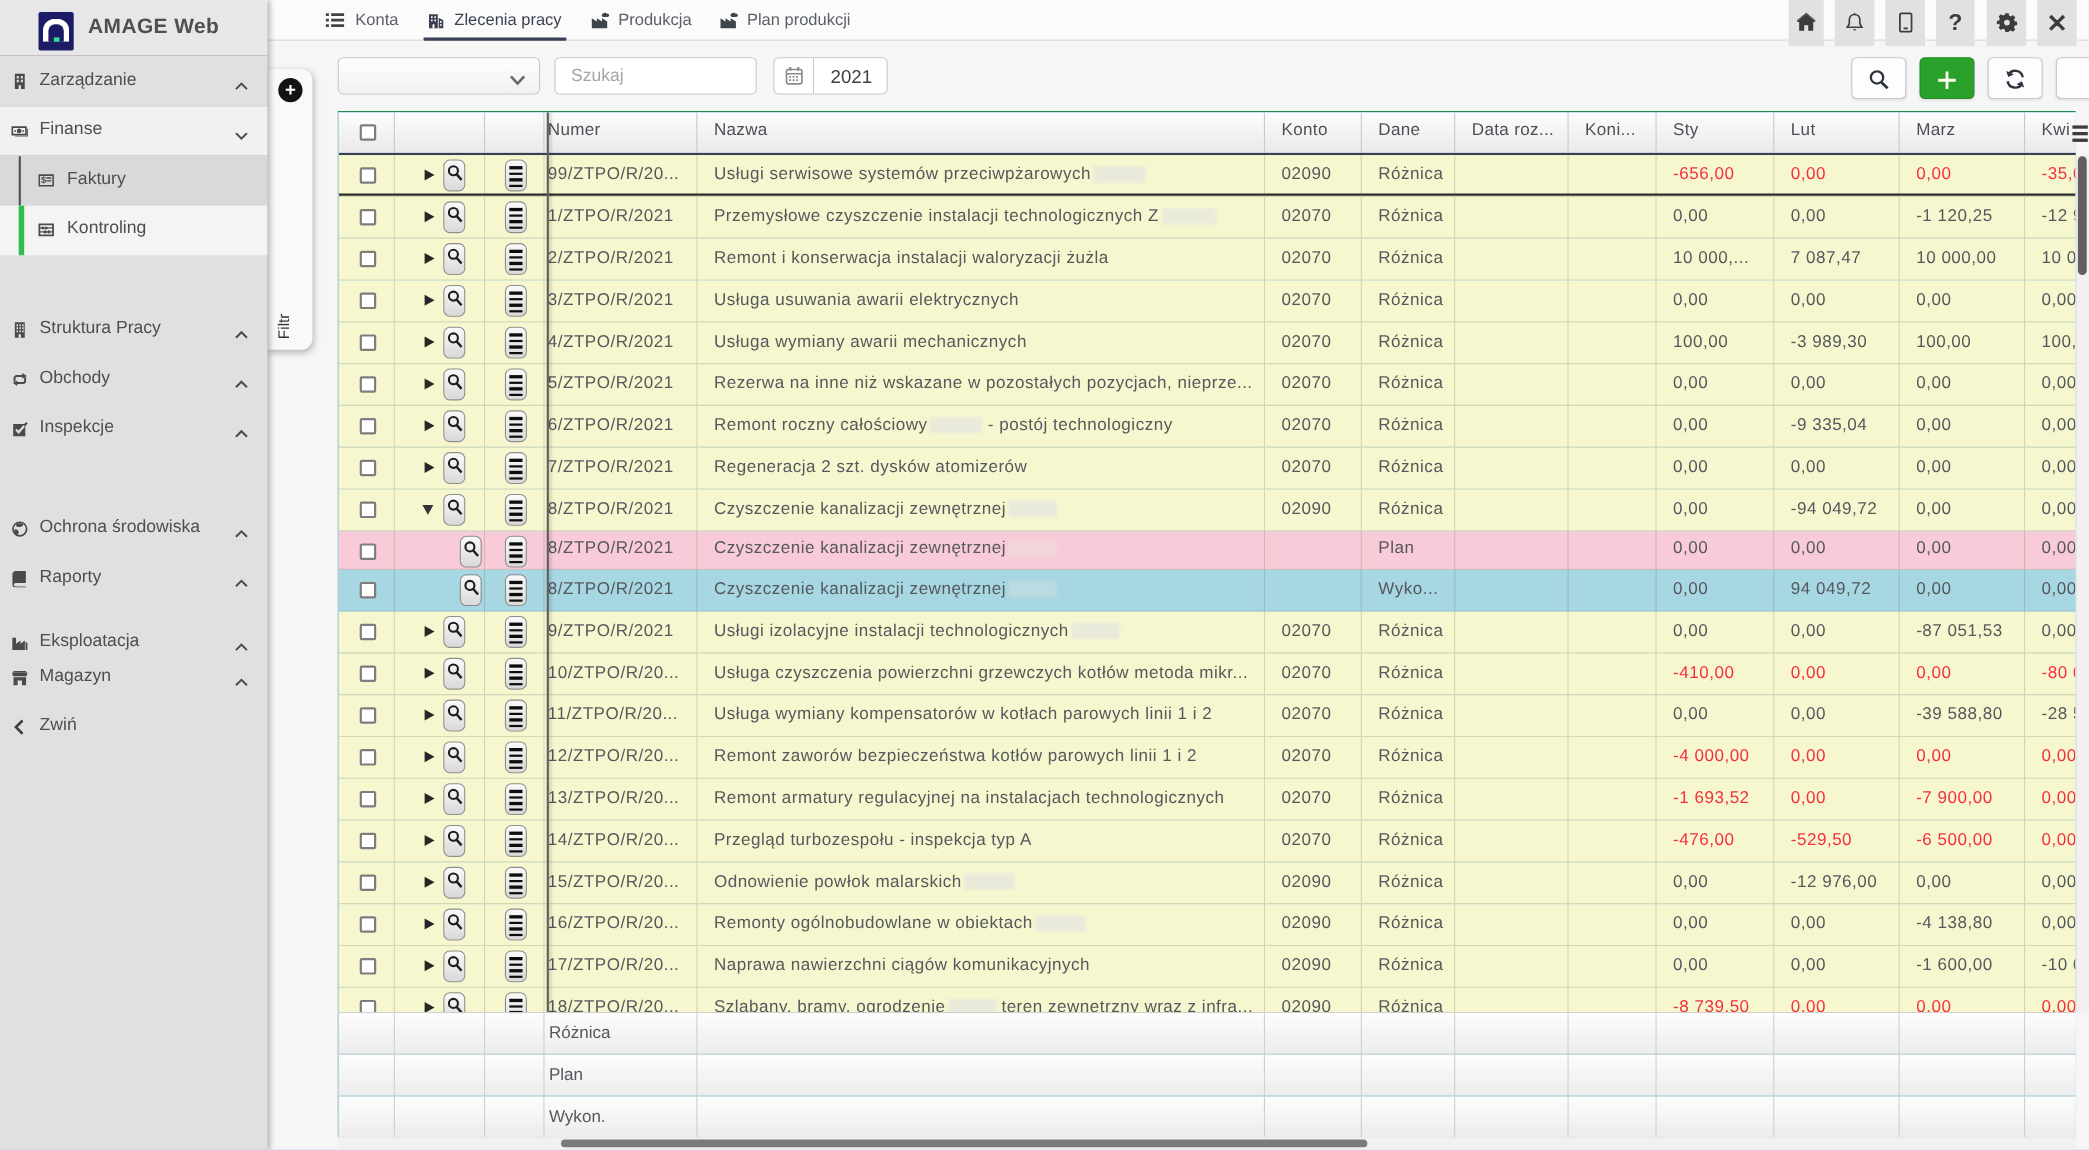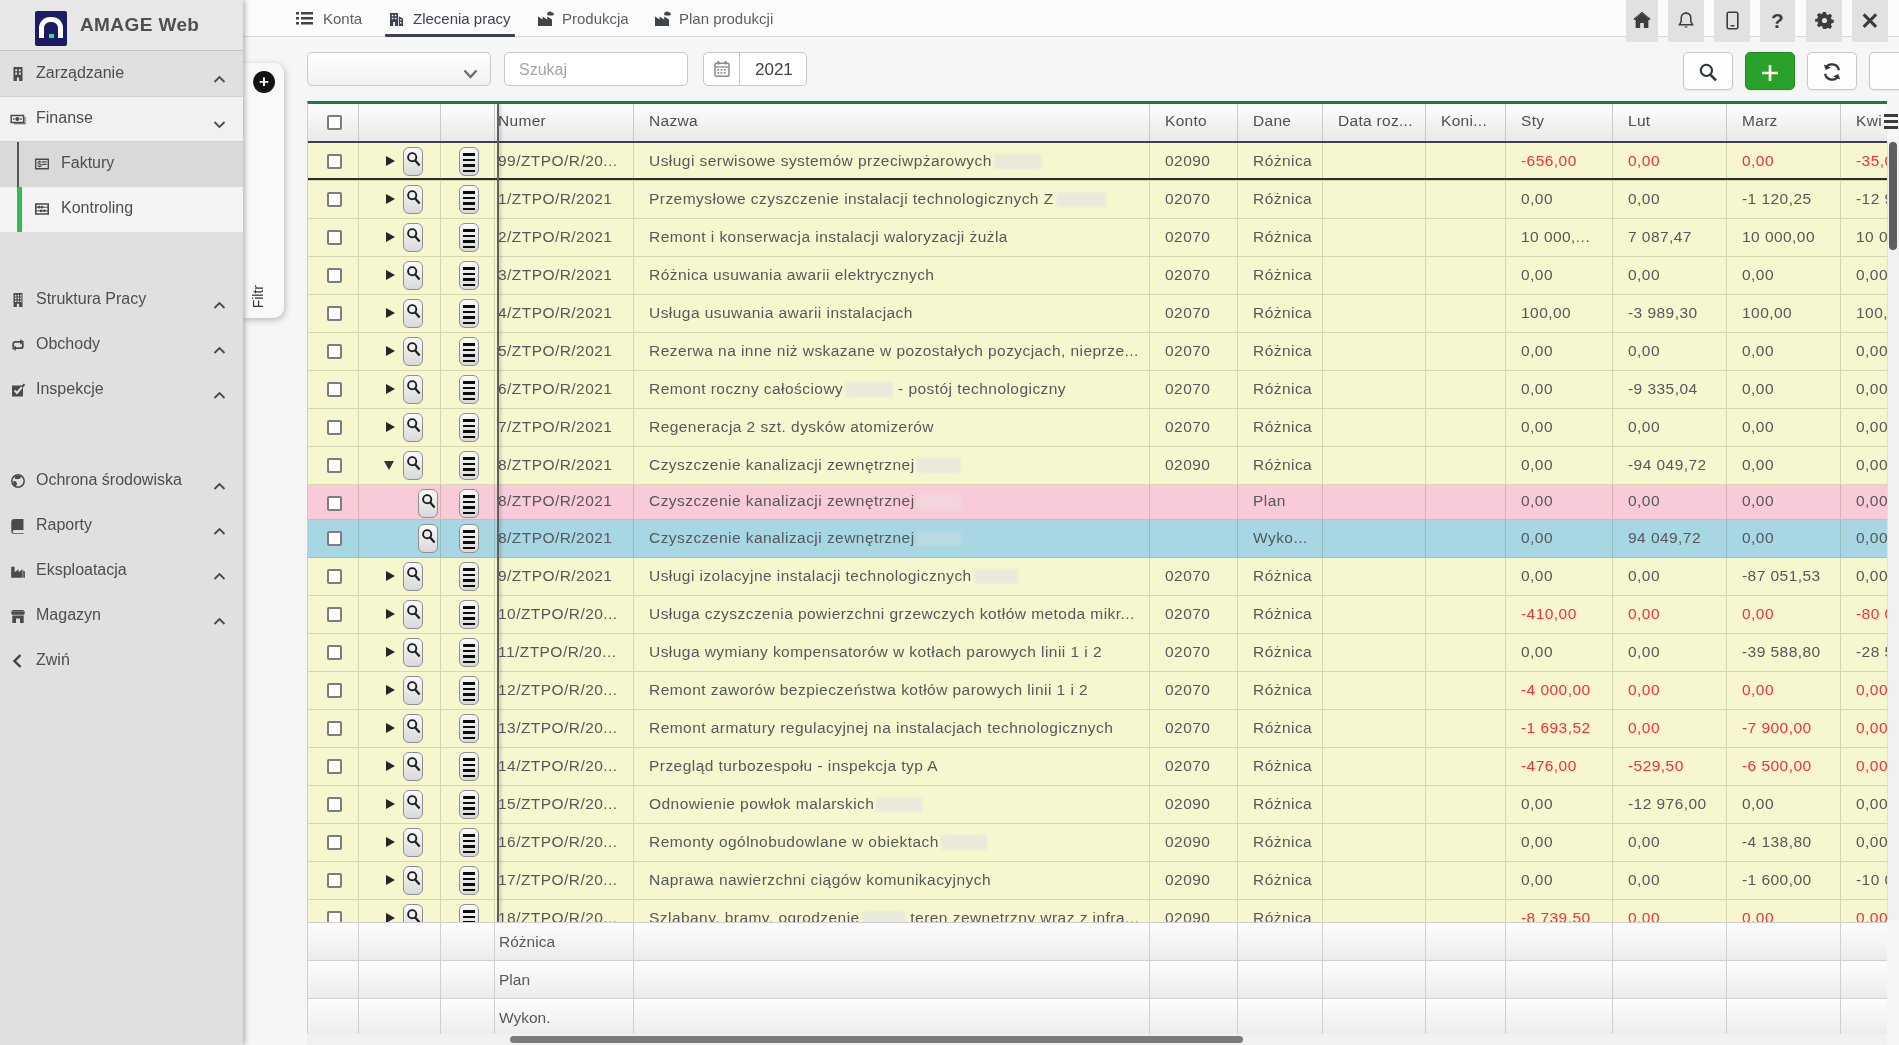--- a/index.html
+++ b/index.html
@@ -32,21 +32,21 @@
 
 #toolbar{position:absolute;left:243px;top:37px;width:1656px;height:64px;background:#f6f6f6}
 .inp{position:absolute;background:#fff;border:1px solid #c8c8c8;border-radius:5px;height:34px}
 .btn2{position:absolute;top:15px;width:50px;height:38px;background:#fdfdfd;border:1px solid #c8c8c8;border-radius:5px;text-align:center;box-shadow:0 1px 2px rgba(0,0,0,.07)}
 .btn2 svg{margin-top:9px}
 
 #filtr{position:absolute;left:243px;top:63px;width:41px;height:255px;background:#f9f9f9;border-radius:0 10px 10px 0;box-shadow:1px 2px 6px rgba(0,0,0,.25);z-index:30}
 #plus{position:absolute;left:10px;top:8px;width:22px;height:22px;background:#131313;border-radius:50%;color:#fff;text-align:center;line-height:21px;font-size:17px;font-weight:bold}
 #ftxt{position:absolute;left:7px;bottom:10px;width:26px;font-size:14px;color:#333;writing-mode:vertical-rl;transform:rotate(180deg)}
 
-#grid{position:absolute;left:307px;top:101px;width:1580px;height:933px;background:#7dd3fc;border-left:1px solid #ccc;border-top:3px solid #15803d;overflow:hidden}
+#grid{position:absolute;left:307px;top:101px;width:1580px;height:933px;background:#7dd3fc;border-left:1px solid #ccc;border-top:1px solid #15803d;overflow:hidden}
 .hrow{position:absolute;left:0;top:0;width:1646px;height:39px;display:flex;background:linear-gradient(#fdfdfd,#e9e9e9);border-bottom:2px solid #3b4050;color:#4c5056;font-size:15.5px}
 .hc{border-right:1px solid #c9c9c9;padding:8px 0 0 15px;height:37px;letter-spacing:.3px;white-space:nowrap;overflow:hidden;flex-shrink:0}
 #rows{position:absolute;left:0;top:39px;width:1646px;height:779px}
 .row{position:relative;width:1646px;height:38px;display:flex;font-size:15.5px;color:#55585c}
 .row.y{background:#f7f7cf}
 .row.p{background:#f9cbd8;height:35px}
 .row.p .cell{padding-top:7px}
 .row.b{background:#a7d7e2}
 .cell{border-right:1px solid rgba(90,90,70,.22);padding:9px 0 0 15px;height:100%;letter-spacing:.45px;white-space:nowrap;overflow:hidden;flex-shrink:0;position:relative}
 .row{border-bottom:1px solid rgba(130,130,95,.28)}
@@ -284,21 +284,21 @@
         </div>
         <div class="cell" style="width:54px">
           <span class="hbars" style="left:18px;top:4px">
             <i style="top:5.0px"></i>
             <i style="top:10.6px"></i>
             <i style="top:16.2px"></i>
             <i style="top:21.799999999999997px"></i>
           </span>
         </div>
         <div class="cell num" style="width:139px">3/ZTPO/R/2021</div>
-        <div class="cell" style="width:516px">Różnica usuwania awarii elektrycznych</div>
+        <div class="cell" style="width:516px">Usługa usuwania awarii elektrycznych</div>
         <div class="cell" style="width:88px">02070</div>
         <div class="cell" style="width:85px">Różnica</div>
         <div class="cell" style="width:103px"></div>
         <div class="cell" style="width:80px"></div>
         <div class="cell " style="width:107px">0,00</div>
         <div class="cell " style="width:114px">0,00</div>
         <div class="cell " style="width:114px">0,00</div>
         <div class="cell " style="width:160px">0,00</div>
       </div>
       <div class="row y">
@@ -314,21 +314,21 @@
         </div>
         <div class="cell" style="width:54px">
           <span class="hbars" style="left:18px;top:4px">
             <i style="top:5.0px"></i>
             <i style="top:10.6px"></i>
             <i style="top:16.2px"></i>
             <i style="top:21.799999999999997px"></i>
           </span>
         </div>
         <div class="cell num" style="width:139px">4/ZTPO/R/2021</div>
-        <div class="cell" style="width:516px">Usługa usuwania awarii instalacjach</div>
+        <div class="cell" style="width:516px">Usługa wymiany awarii mechanicznych</div>
         <div class="cell" style="width:88px">02070</div>
         <div class="cell" style="width:85px">Różnica</div>
         <div class="cell" style="width:103px"></div>
         <div class="cell" style="width:80px"></div>
         <div class="cell " style="width:107px">100,00</div>
         <div class="cell " style="width:114px">-3 989,30</div>
         <div class="cell " style="width:114px">100,00</div>
         <div class="cell " style="width:160px">100,0</div>
       </div>
       <div class="row y">
@@ -967,21 +967,21 @@
     <div class="mi" style="top:504px">
       <span class="ic"><svg width="16" height="16" viewBox="0 0 16 16">
           <path fill="#4a4a4a" d="M4.2 1h9.3v11H4.2a1.6 1.6 0 0 0 0 3.2h9.3V16H4.2A2.9 2.9 0 0 1 1.3 13.1V3.9C1.3 2.3 2.6 1 4.2 1z"></path>
           <path fill="#e0e0e0" d="M4.2 12.7h8v1.8h-8a.9.9 0 0 1 0-1.8z"></path>
         </svg></span>
       <span class="lb">Raporty</span>
       <span class="ch"><svg width="13" height="9" viewBox="0 0 13 9">
           <path fill="none" stroke="#4a4a4a" stroke-width="1.8" d="M1.5 7 6.5 2l5 5"></path>
         </svg></span>
     </div>
-    <div class="mi" style="top:549px">
+    <div class="mi" style="top:562px">
       <span class="ic"><svg width="16" height="16" viewBox="0 0 16 16">
           <path fill="#4a4a4a" d="M1.2 14.8V3.8h3.4v5.4l4-3v3l4-3v8.6z"></path>
           <path fill="#4a4a4a" d="M13.2 14.8V7.4l1.7 1.2v6.2z"></path>
         </svg></span>
       <span class="lb">Eksploatacja</span>
       <span class="ch"><svg width="13" height="9" viewBox="0 0 13 9">
           <path fill="none" stroke="#4a4a4a" stroke-width="1.8" d="M1.5 7 6.5 2l5 5"></path>
         </svg></span>
     </div>
     <div class="mi" style="top:594px">

